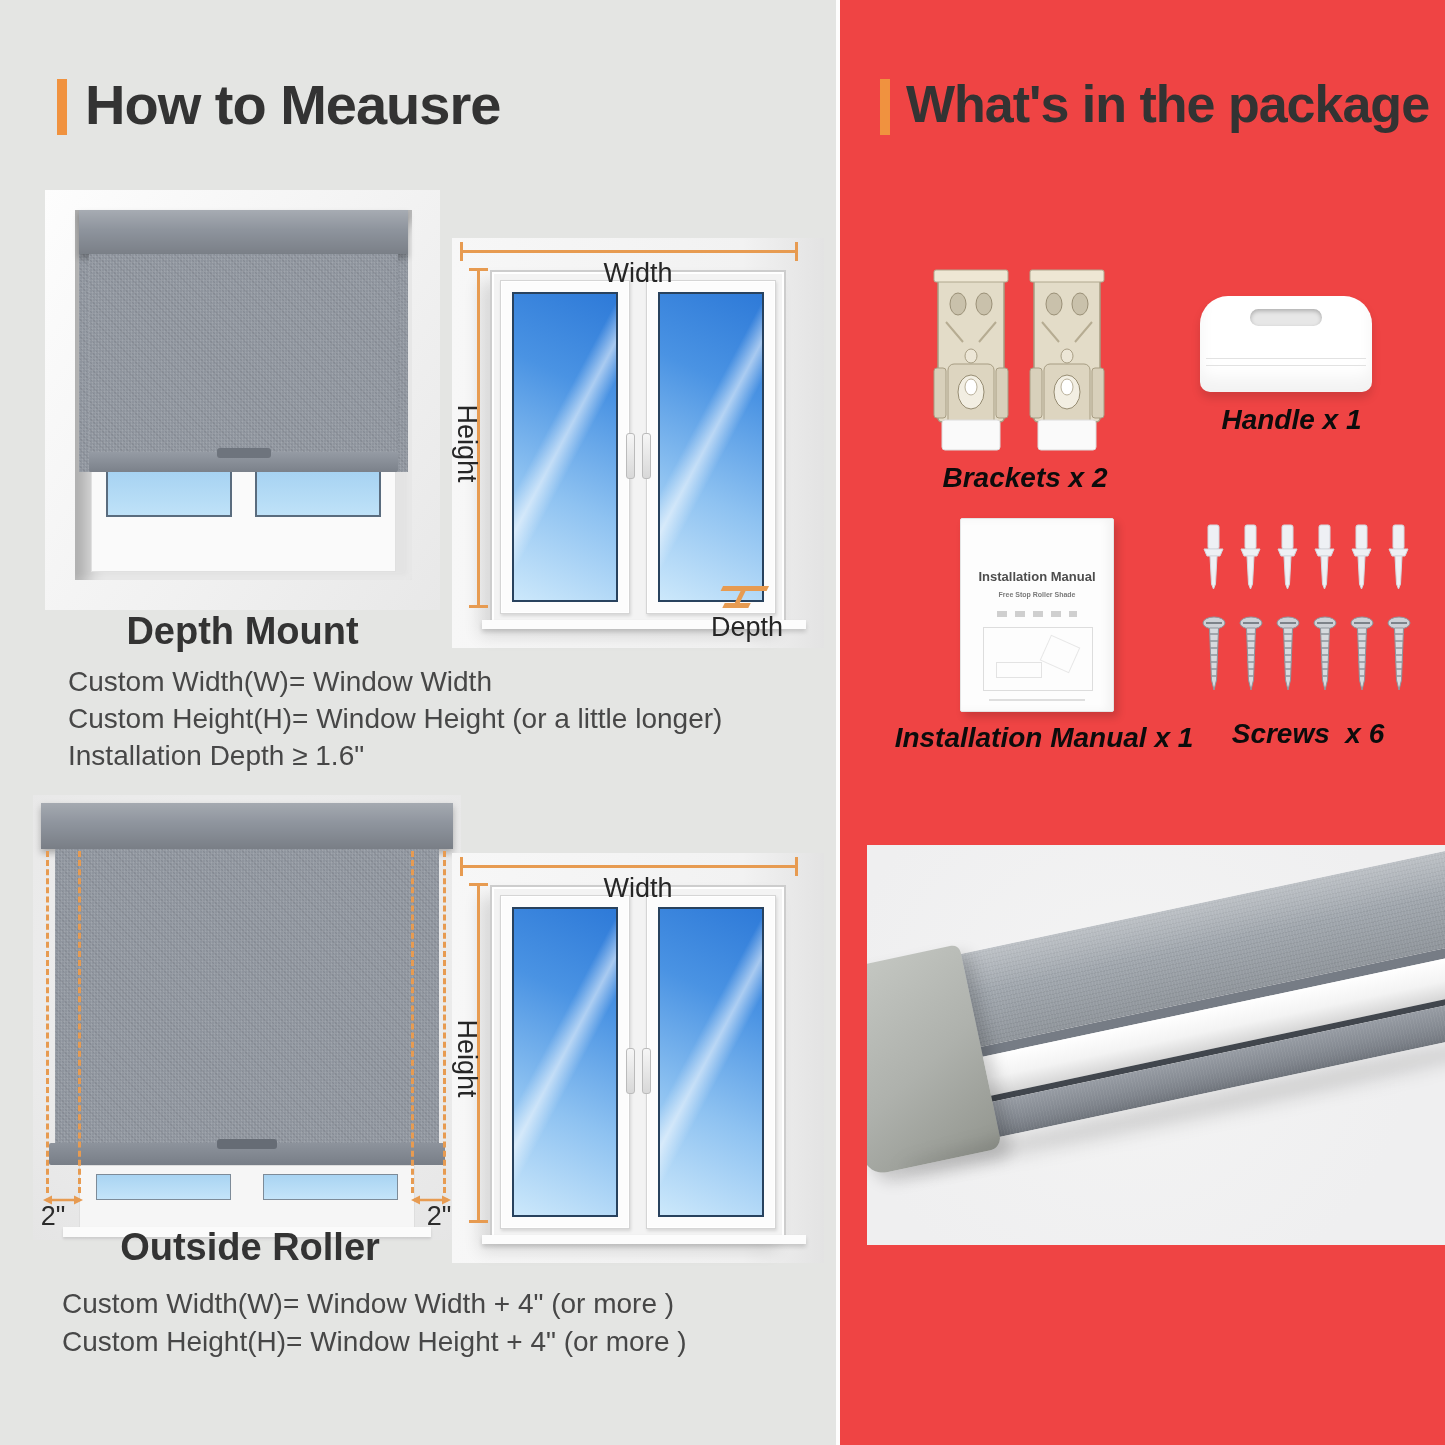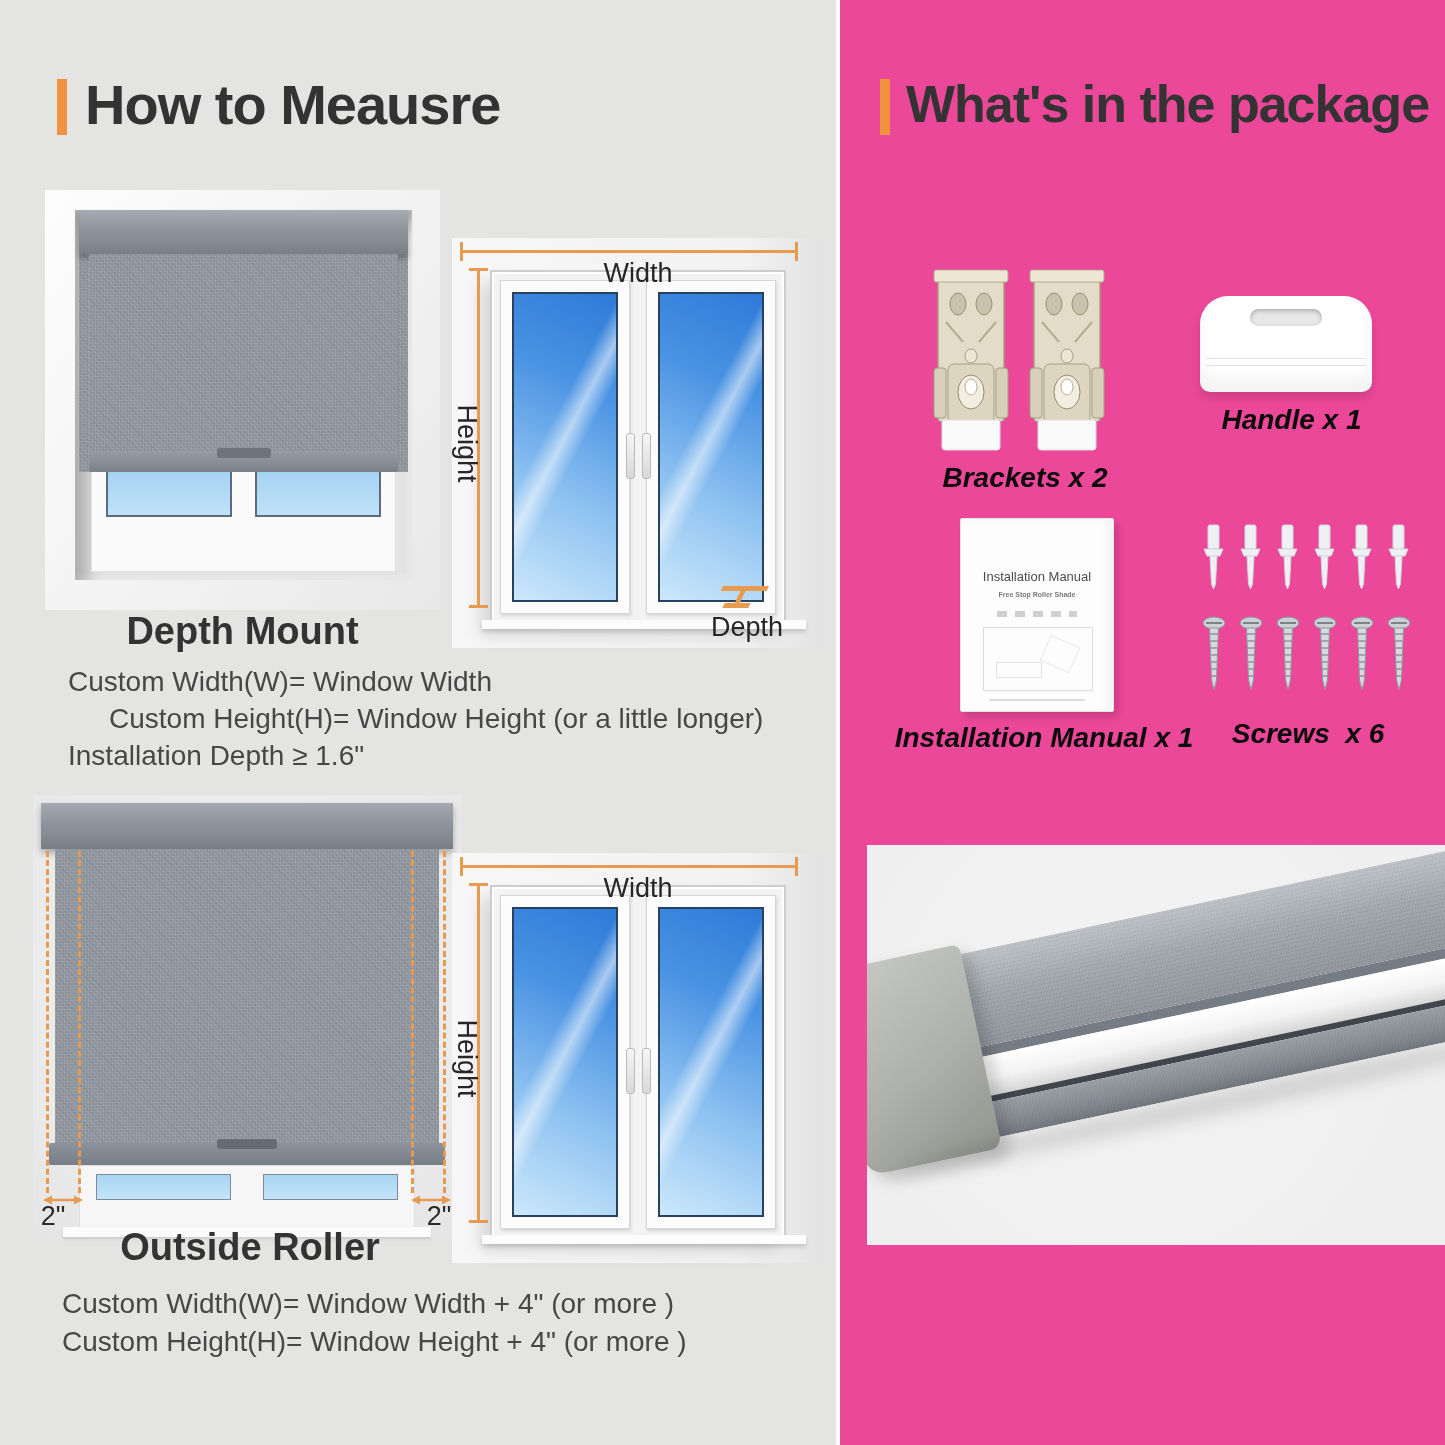--- a/index.html
+++ b/index.html
@@ -1,21 +1,21 @@
 <!DOCTYPE html>
 <html><head>
 <meta charset="utf-8">
 <style>
   html,body{margin:0;padding:0;background:#fff;}
   .canvas{position:relative;width:1445px;height:1445px;overflow:hidden;
           font-family:"Liberation Sans",sans-serif;color:#333;}
   
   .panel-left{position:absolute;left:0;top:0;width:836px;height:1445px;background:#e4e5e3;}
   .divider{position:absolute;left:836px;top:0;width:4px;height:1445px;background:#fdfdfd;}
-  .panel-right{position:absolute;left:840px;top:0;width:605px;height:1445px;background:#ec4899;}
+  .panel-right{position:absolute;left:840px;top:0;width:605px;height:1445px;background:#ef4444;}
   
   .accent{position:absolute;width:10px;height:56px;background:#f0923f;}
   .sec-title{position:absolute;margin:0;font-weight:bold;color:#333;letter-spacing:-1px;white-space:nowrap;}
   
   .mount-heading{position:absolute;margin:0;font-size:38px;font-weight:bold;color:#333;text-align:center;}
   .spec{position:absolute;margin:0;font-size:28px;color:#474747;white-space:nowrap;}
   .item-label{position:absolute;margin:4px;font-size:28px;font-weight:bold;font-style:italic;
               color:#0c0c0c;text-align:center;white-space:pre;}
   
   .fabric{background-color:#8e949d;
@@ -101,21 +101,21 @@
               border-radius:28px 28px 10px 10px;
               box-shadow:0 6px 10px rgba(0,0,0,.13),inset 0 -14px 16px rgba(0,0,0,.05);}
   .handle-slot{position:absolute;left:calc(50% - 36px);top:13px;width:72px;height:17px;border-radius:9px;
                background:#e7e7e7;box-shadow:inset 0 2px 4px rgba(0,0,0,.25);}
   .handle-line{position:absolute;left:6px;right:6px;height:1px;background:#e2e2e2;}
   .hl1{top:62px;} .hl2{top:69px;}
   .manual-fig{position:absolute;left:120px;top:518px;width:152px;height:192px;background:#fdfdfd;
               border:1px solid #e4e4e4;border-radius:2px;
               box-shadow:4px 5px 9px rgba(0,0,0,.16),inset -6px 0 8px rgba(0,0,0,.04);}
   .man-title{position:absolute;left:0;top:50px;width:100%;text-align:center;font-size:13px;
-             font-weight:normal;color:#4d4d4d;}
+             font-weight:bold;color:#4d4d4d;}
   .man-sub{position:absolute;left:0;top:72px;width:100%;text-align:center;font-size:7px;
            font-weight:bold;color:#7a7a7a;}
   .man-marks{position:absolute;left:36px;top:92px;width:80px;height:6px;
              background:repeating-linear-gradient(90deg,#cfcfcf 0 10px,transparent 10px 18px);}
   .man-box{position:absolute;left:22px;top:108px;width:108px;height:62px;border:1px solid #ddd;}
   .man-sk1{position:absolute;left:12px;top:34px;width:44px;height:14px;border:1px solid #e3e3e3;}
   .man-sk2{position:absolute;left:60px;top:12px;width:30px;height:26px;border:1px solid #e7e7e7;transform:rotate(24deg);}
   .man-fine{position:absolute;left:28px;top:180px;width:96px;height:2px;background:#dedede;}
   .hardware-fig{position:absolute;left:362px;top:524px;width:228px;height:180px;}
   .hardware-fig svg{position:absolute;}
@@ -195,21 +195,21 @@
             <rect x="20" y="7" width="5" height="12"></rect>
             <rect x="10" y="19" width="26" height="5"></rect>
           </g>
         </svg>
       </div>
       <div class="lbl lbl-depth">Depth</div>
     </figure>
 
     <h2 class="mount-heading" style="left:45px;top:610px;width:395px;">Depth Mount</h2>
     <p class="spec" style="left:68px;top:666px;">Custom Width(W)= Window Width</p>
-    <p class="spec" style="left:68px;top:703px;margin-left:41px;">Custom Height(H)= Window Height (or a little longer)</p>
+    <p class="spec" style="left:68px;top:703px;">Custom Height(H)= Window Height (or a little longer)</p>
     <p class="spec" style="left:68px;top:740px;">Installation Depth ≥ 1.6"</p>
 
     <figure class="photoC">
       <div class="cassC fabric"></div>
       <div class="panelC fabric"></div>
       <div class="barC"></div>
       <div class="tabC"></div>
       <div class="windowC">
         <div class="sliverC cl"></div>
         <div class="sliverC cr"></div>

